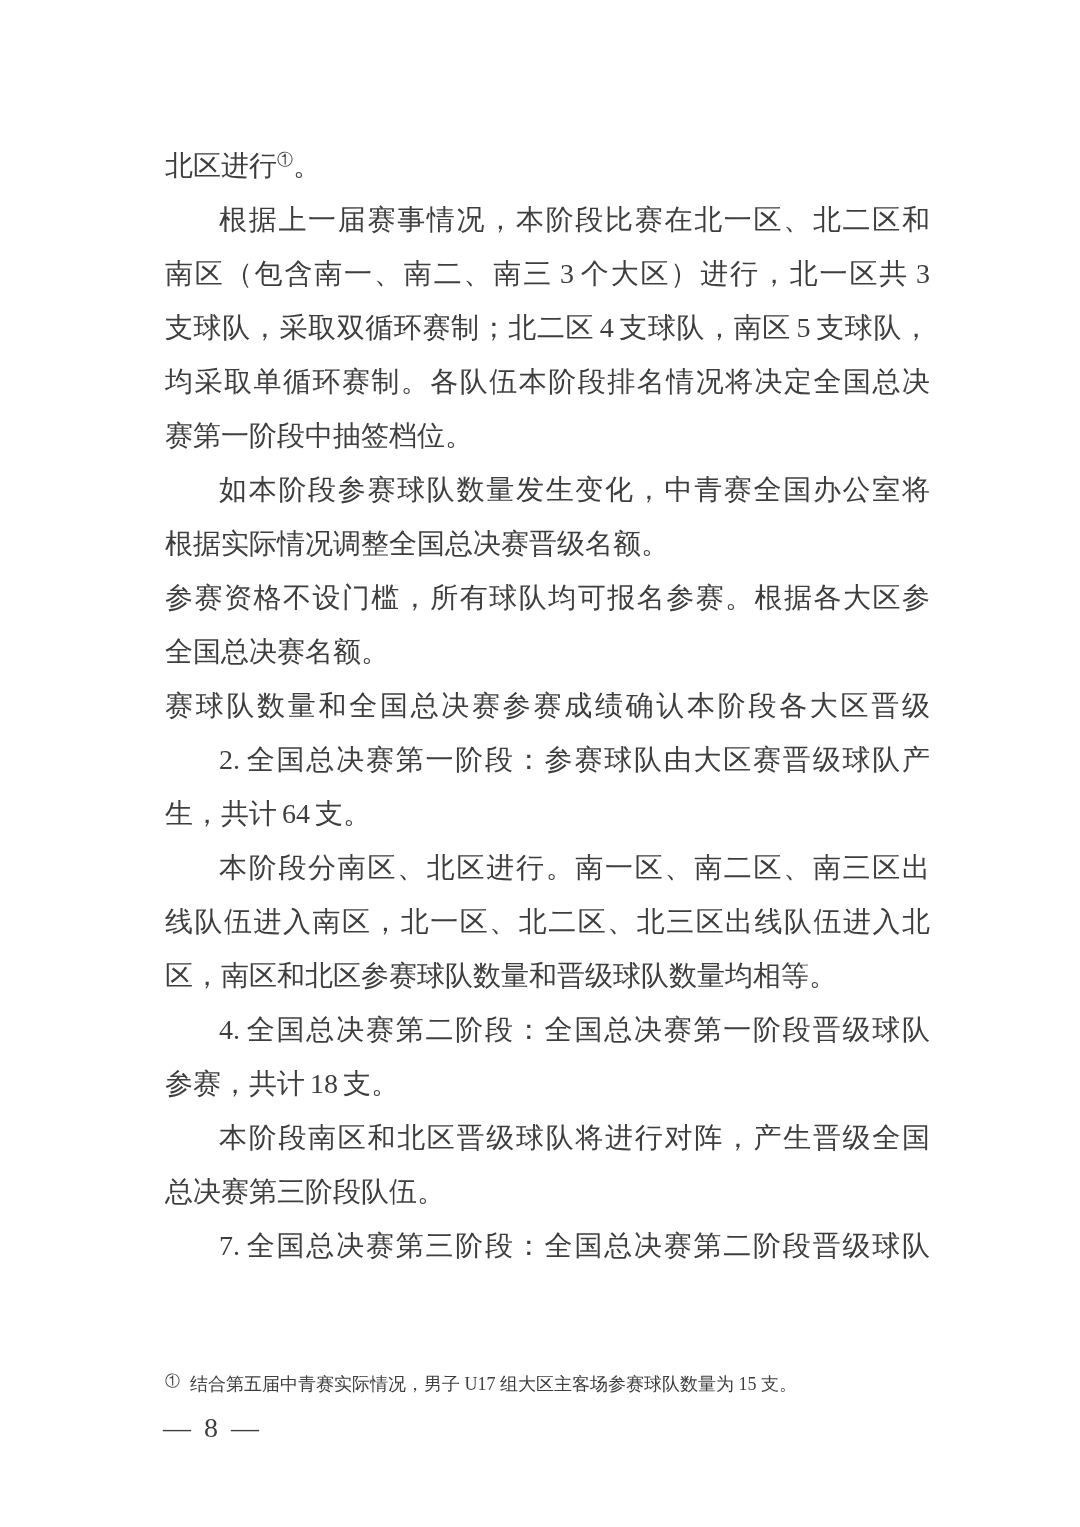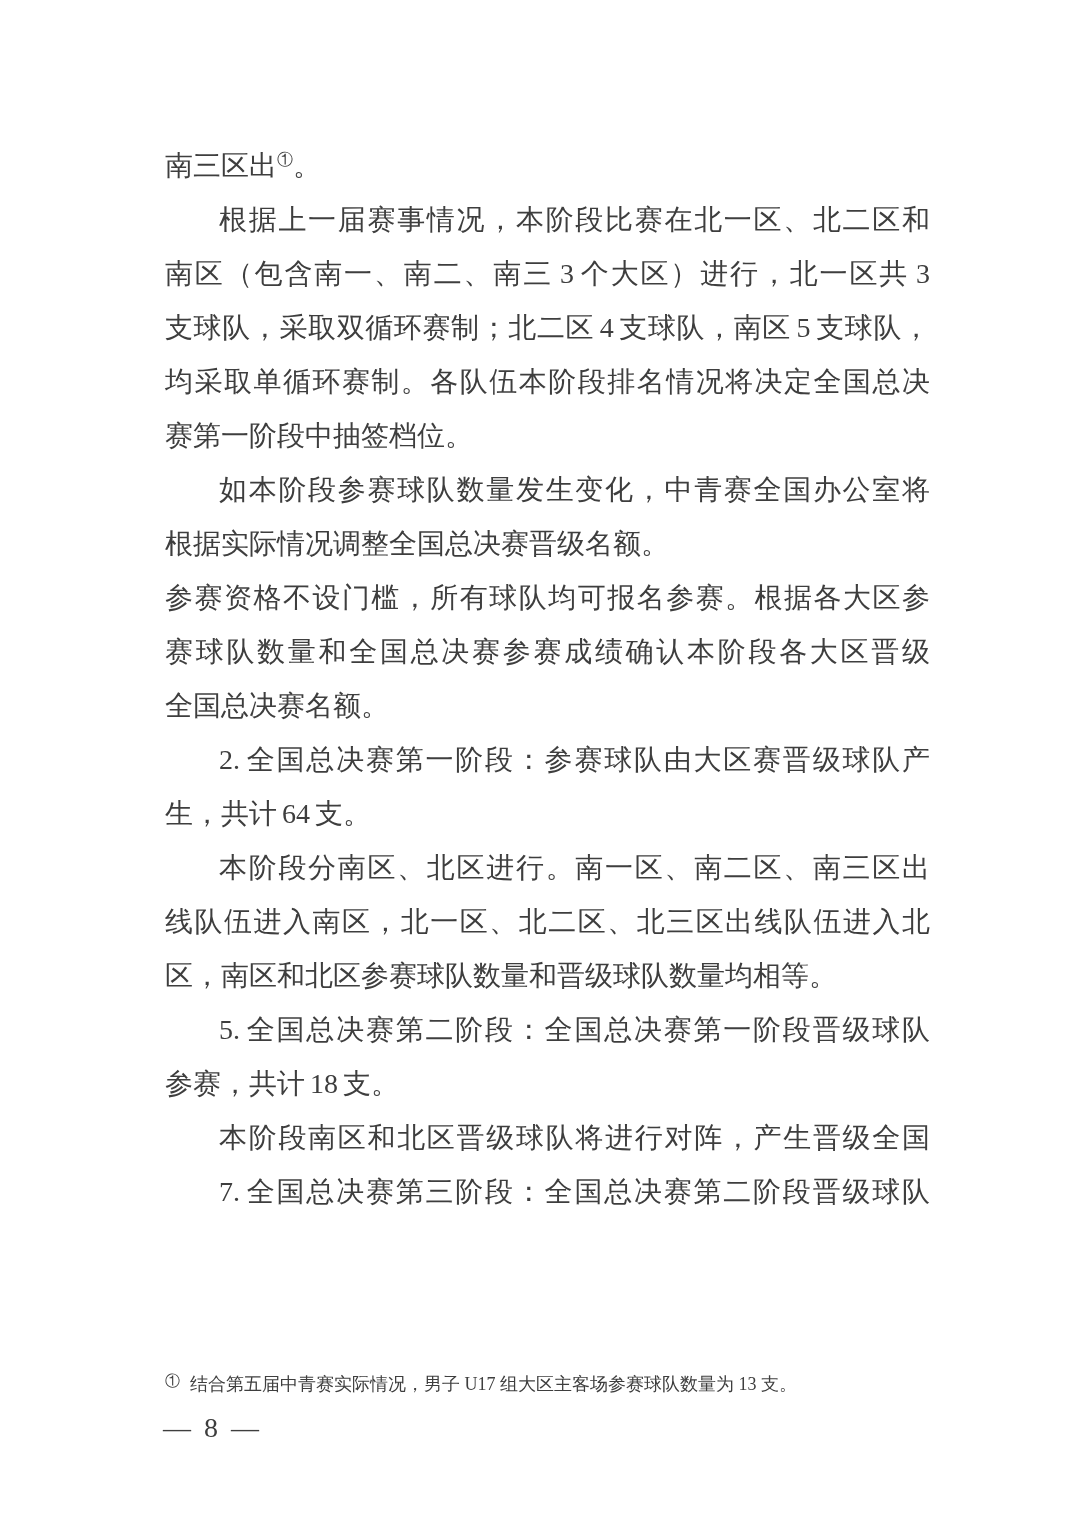--- a/index.html
+++ b/index.html
@@ -56,42 +56,43 @@
     font-size: 28px;
     letter-spacing: 3px;
   }
 </style>
 </head>
 <body>
 
 <div class="page">
 
   <div class="body-text">
-    <div class="line short"><span>南三区出</span><span class="fnref">①</span><span>。</span></div>
+    <div class="line short"><span>北区进行</span><span class="fnref">①</span><span>。</span></div>
 
     <div class="line indent">根据上一届赛事情况，本阶段比赛在北一区、北二区和</div>
     <div class="line">南区（包含南一、南二、南三 3 个大区）进行，北一区共 3</div>
     <div class="line">支球队，采取双循环赛制；北二区 4 支球队，南区 5 支球队，</div>
     <div class="line">均采取单循环赛制。各队伍本阶段排名情况将决定全国总决</div>
     <div class="line short">赛第一阶段中抽签档位。</div>
     <div class="line indent">如本阶段参赛球队数量发生变化，中青赛全国办公室将</div>
     <div class="line short">根据实际情况调整全国总决赛晋级名额。</div>
     <div class="line">参赛资格不设门槛，所有球队均可报名参赛。根据各大区参</div>
+    <div class="line short">全国总决赛名额。</div>
     <div class="line">赛球队数量和全国总决赛参赛成绩确认本阶段各大区晋级</div>
-    <div class="line short">全国总决赛名额。</div>
     <div class="line indent">2. 全国总决赛第一阶段：参赛球队由大区赛晋级球队产</div>
     <div class="line short">生，共计 64 支。</div>
     <div class="line indent">本阶段分南区、北区进行。南一区、南二区、南三区出</div>
     <div class="line">线队伍进入南区，北一区、北二区、北三区出线队伍进入北</div>
     <div class="line short">区，南区和北区参赛球队数量和晋级球队数量均相等。</div>
-    <div class="line indent">5. 全国总决赛第二阶段：全国总决赛第一阶段晋级球队</div>
+    <div class="line indent">4. 全国总决赛第二阶段：全国总决赛第一阶段晋级球队</div>
     <div class="line short">参赛，共计 18 支。</div>
     <div class="line indent">本阶段南区和北区晋级球队将进行对阵，产生晋级全国</div>
+    <div class="line short">总决赛第三阶段队伍。</div>
     <div class="line indent">7. 全国总决赛第三阶段：全国总决赛第二阶段晋级球队</div>
   </div>
 
   <div class="footnote">
-    <span class="fnmark">①</span><span class="fntext">结合第五届中青赛实际情况，男子 U17 组大区主客场参赛球队数量为 13 支。</span>
+    <span class="fnmark">①</span><span class="fntext">结合第五届中青赛实际情况，男子 U17 组大区主客场参赛球队数量为 15 支。</span>
   </div>
 
   <div class="page-number">— 8 —</div>
 
 </div>
 
 </body></html>

